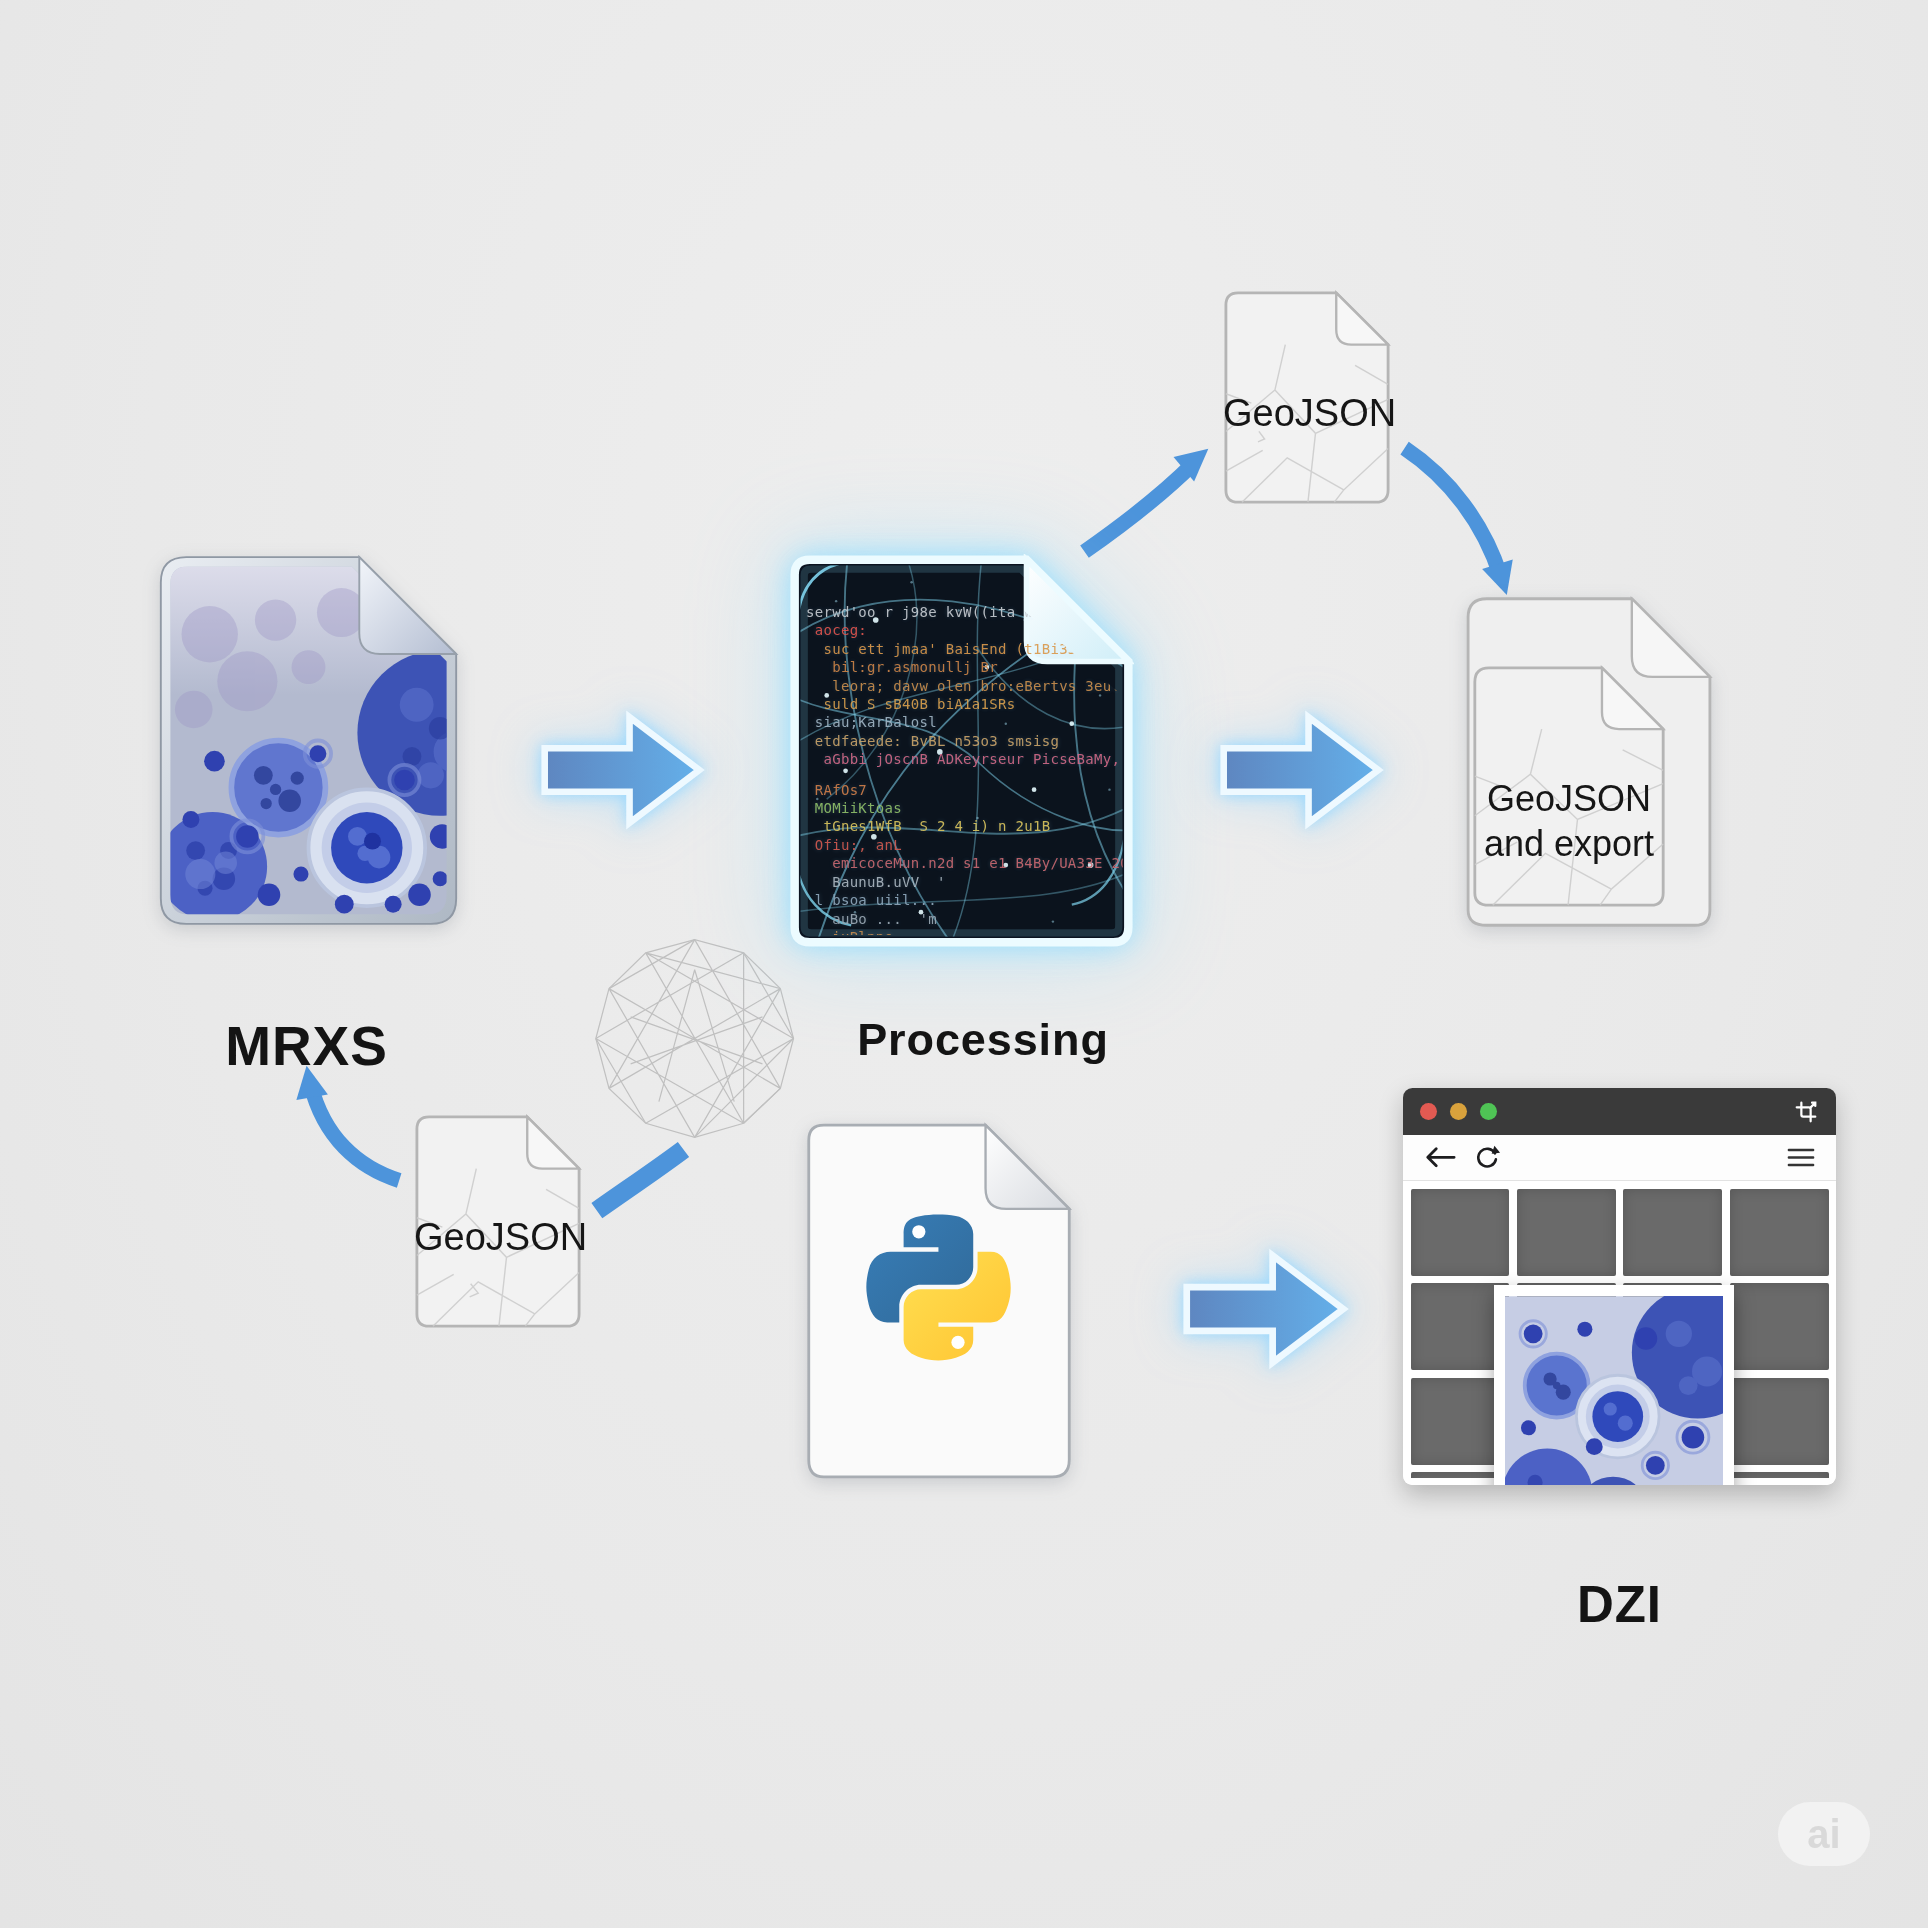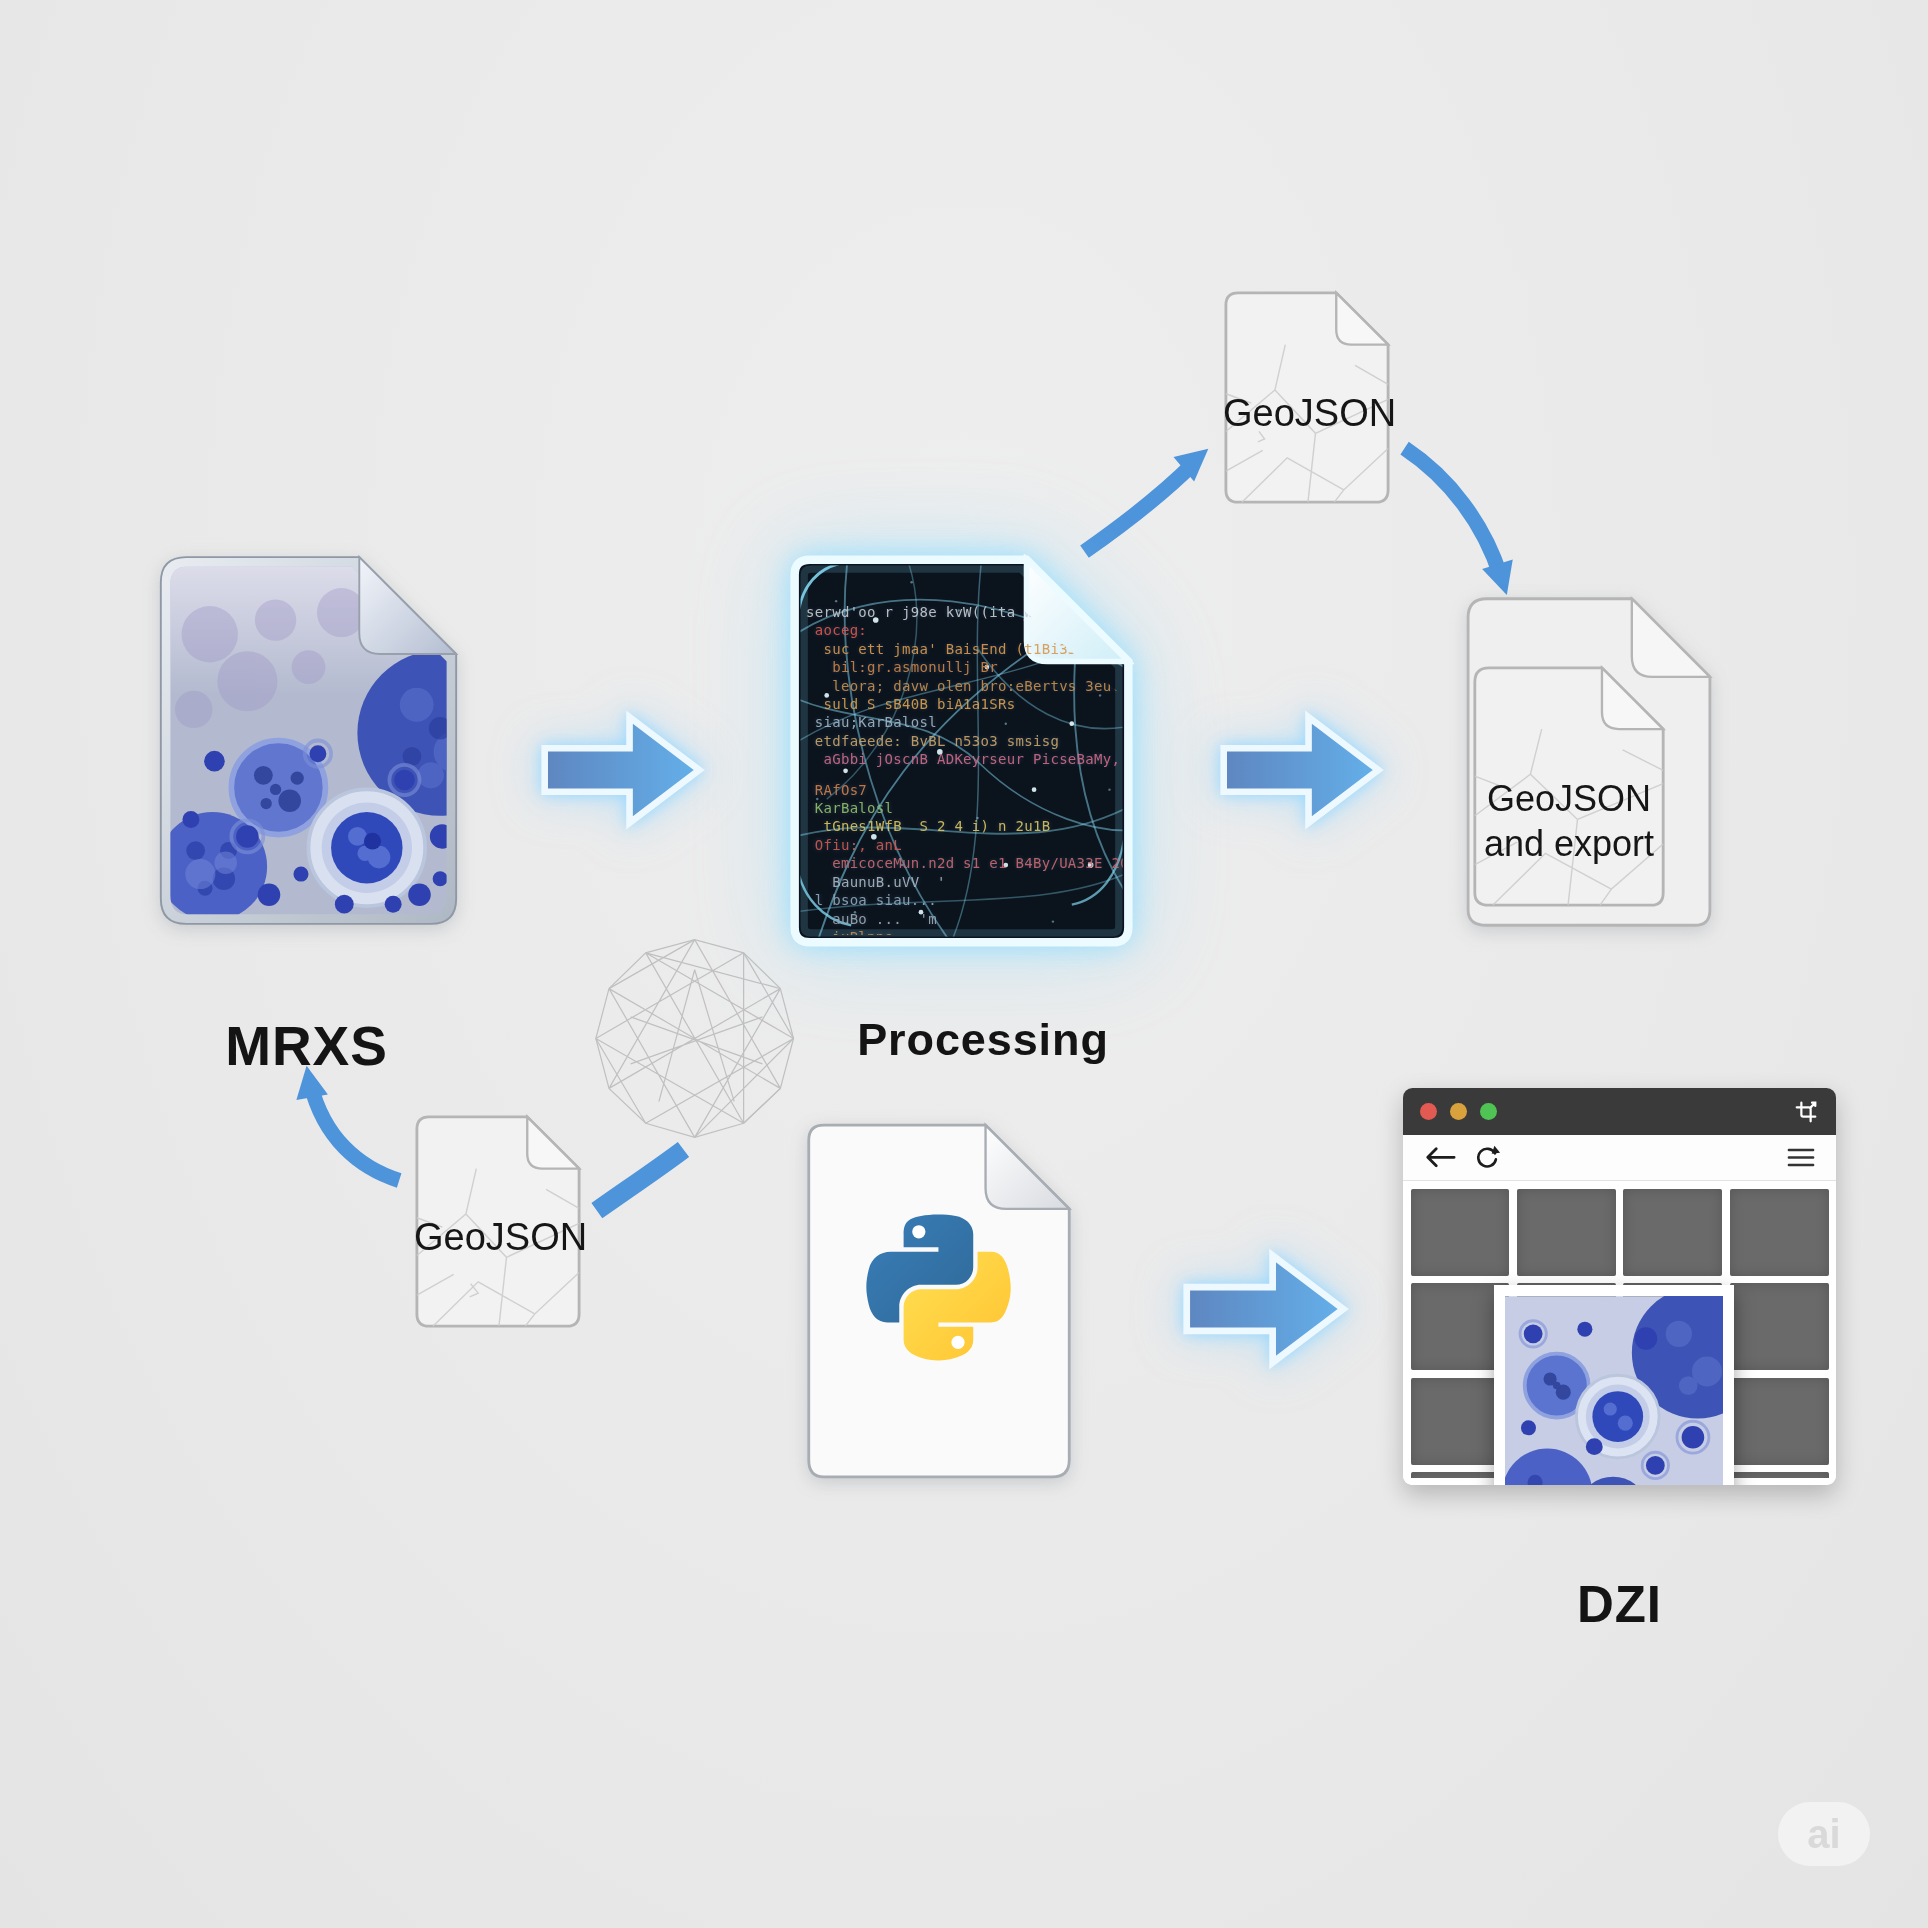--- a/index.html
+++ b/index.html
@@ -235,26 +235,26 @@
         <div class="code-line" style="color: rgb(198, 203, 209);">serwd'oo r j98e kvW((ita wsbcff[ I'po: em</div>
         <div class="code-line" style="color: rgb(224, 85, 79);"> aoceg:</div>
         <div class="code-line" style="color: rgb(217, 152, 76);">  suc ett jmaa' BaisEnd (t1Bi33-§ ssceavi aoW]l +</div>
         <div class="code-line" style="color: rgb(204, 132, 72);">   bil:gr.asmonullj Br</div>
         <div class="code-line" style="color: rgb(201, 143, 78);">   leora; davw olen bro:eBertvs 3eulsol )</div>
         <div class="code-line" style="color: rgb(216, 160, 78);">  suld S sB40B biA1a1SRs</div>
         <div class="code-line" style="color: rgb(159, 180, 196);"> siau;KarBalosl</div>
         <div class="code-line" style="color: rgb(200, 163, 106);"> etdfaeede: BvBL n53o3 smsisg</div>
         <div class="code-line" style="color: rgb(208, 106, 136);">  aGbbi jOscnB ADKeyrseur PicseBaMy, BuT )</div>
         <div class="code-line" style="color: rgb(207, 126, 74); margin-top: 12px;"> RAfOs7</div>
-        <div class="code-line" style="color: rgb(143, 191, 106);"> KarBalosl</div>
+        <div class="code-line" style="color: rgb(143, 191, 106);"> MOMiiKtoas</div>
         <div class="code-line" style="color: rgb(217, 196, 94);">  tGnes1WfB  S 2 4 i) n 2u1B</div>
         <div class="code-line" style="color: rgb(208, 90, 80);"> Ofiu:, anL</div>
         <div class="code-line" style="color: rgb(201, 106, 114);">   emicoceMun.n2d s1 e1 B4By/UA33E 2O77° 9 iBe</div>
         <div class="code-line" style="color: rgb(170, 182, 192);">   BaunuB.uVV  '</div>
-        <div class="code-line" style="color: rgb(143, 168, 188);"> l bsoa siau...</div>
+        <div class="code-line" style="color: rgb(143, 168, 188);"> l bsoa uiil...</div>
         <div class="code-line" style="color: rgb(154, 168, 180);">   auBo ...  'm</div>
         <div class="code-line" style="color: rgb(192, 138, 80);">   iuBlnne</div>
       </div>
   </div>
   <div class="file-label" style="left:804px;top:966px;width:358px;font-size:45px;">Processing</div>
 
   <div class="abs" style="left:1223px;top:290px;width:168px;height:215px;">
     <svg width="168" height="215" viewBox="0 0 178 228">
       <path d="M16 3 H120 L175 58 V212 Q175 225 162 225 H16 Q3 225 3 212 V16 Q3 3 16 3 Z" fill="#f2f2f2" stroke="#b5b5b5" stroke-width="3"></path>
       <g fill="none" stroke="#cccccc" stroke-width="1.5" opacity=".9">

